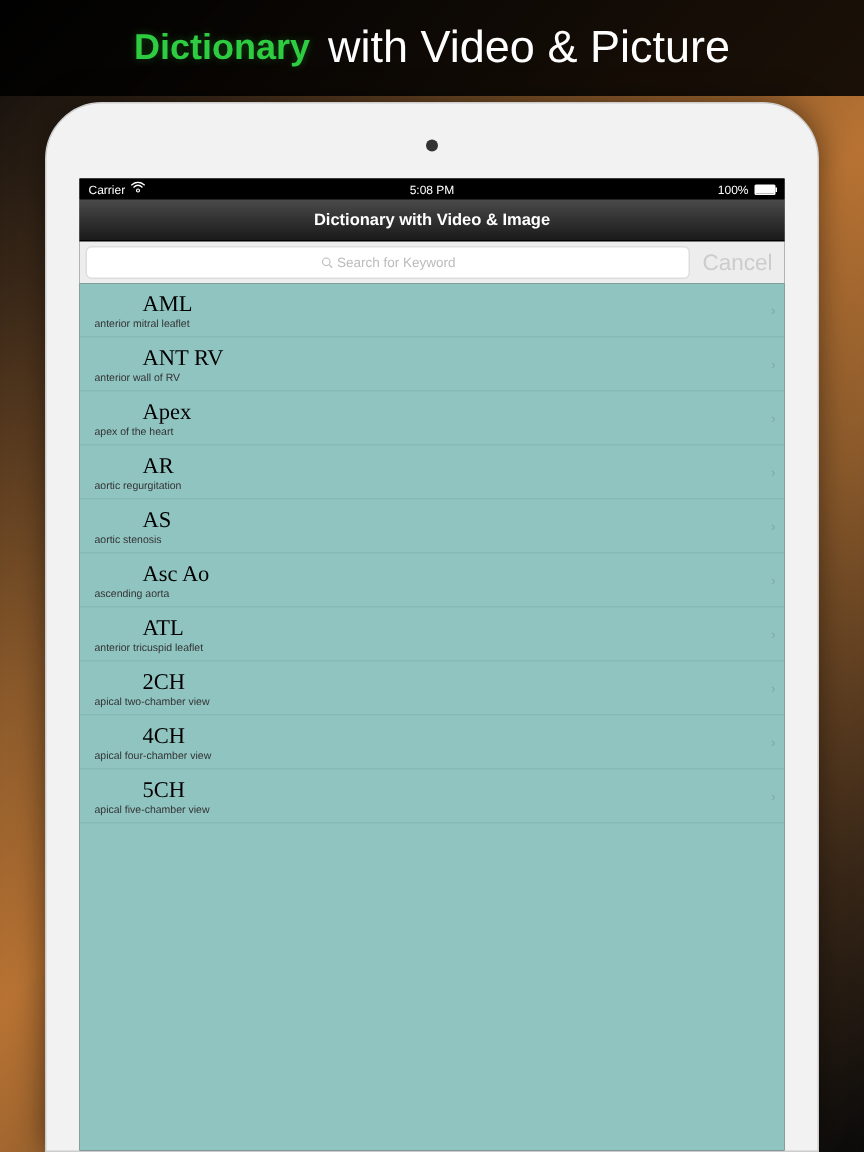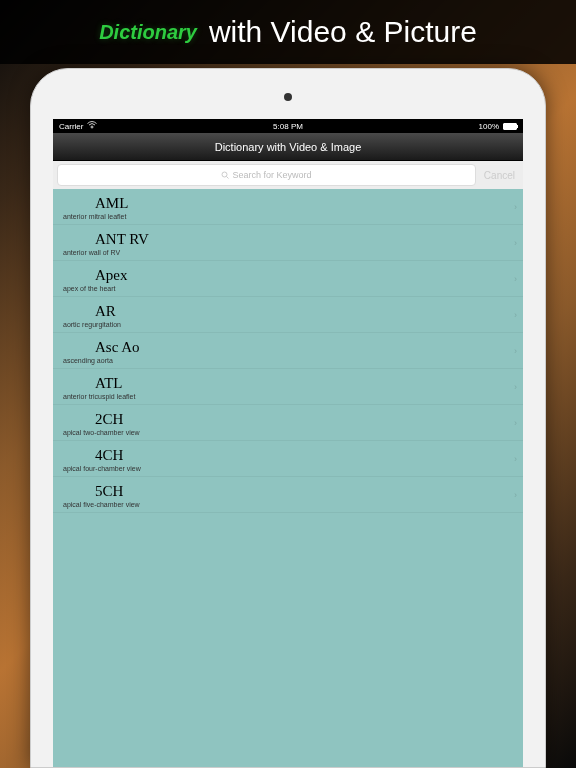--- a/index.html
+++ b/index.html
@@ -18,23 +18,22 @@
     background: rgba(0,0,0,0.85);
     display: flex;
     align-items: center;
     justify-content: center;
     gap: 12px;
     padding: 0 10px;
   }
   .promo-green {
     color: #2ecc40;
     font-weight: 800;
-    font-size: 20px;
+    font-size: 24px;
     text-shadow: 0 0 6px rgba(46,204,64,0.3);
-    font-style: italic;
   }
   .promo-white {
     color: #fff;
     font-weight: 400;
     font-size: 30px;
   }
   .tablet {
     position: absolute;
     top: 68px;
     left: 30px;
@@ -90,21 +89,21 @@
   }
   .battery-fill {
     position: absolute; left: 0; top: 0; bottom: 0;
     width: 100%; background: #fff;
   }
   .nav-bar {
     height: 28px;
     background: linear-gradient(#4a4a4a, #1a1a1a);
     color: #fff;
     font-size: 11px;
-    font-weight: 400;
+    font-weight: 700;
     display: flex;
     align-items: center;
     justify-content: center;
     border-bottom: 1px solid #000;
   }
   .search-bar {
     height: 28px;
     background: #ededed;
     display: flex;
     align-items: center;
@@ -120,21 +119,21 @@
     display: flex;
     align-items: center;
     justify-content: center;
     color: #bbb;
     font-size: 9px;
     gap: 3px;
   }
   .search-icon-svg { width: 8px; height: 8px; }
   .cancel-btn {
     color: #ccc;
-    font-size: 10px;
+    font-size: 15px;
     padding: 0 4px;
   }
   .list {
     flex: 1;
     background: #8fc4c0;
     overflow: hidden;
   }
   .list-item {
     padding: 6px 10px 4px 10px;
     border-bottom: 1px solid rgba(0,0,0,0.05);
@@ -221,20 +220,25 @@
           <div class="term">Apex</div>
           <div class="definition">apex of the heart</div>
           <div class="chev">›</div>
         </div>
         <div class="list-item">
           <div class="term">AR</div>
           <div class="definition">aortic regurgitation</div>
           <div class="chev">›</div>
         </div>
         <div class="list-item">
+          <div class="term">AS</div>
+          <div class="definition">aortic stenosis</div>
+          <div class="chev">›</div>
+        </div>
+        <div class="list-item">
           <div class="term">Asc Ao</div>
           <div class="definition">ascending aorta</div>
           <div class="chev">›</div>
         </div>
         <div class="list-item">
           <div class="term">ATL</div>
           <div class="definition">anterior tricuspid leaflet</div>
           <div class="chev">›</div>
         </div>
         <div class="list-item">

